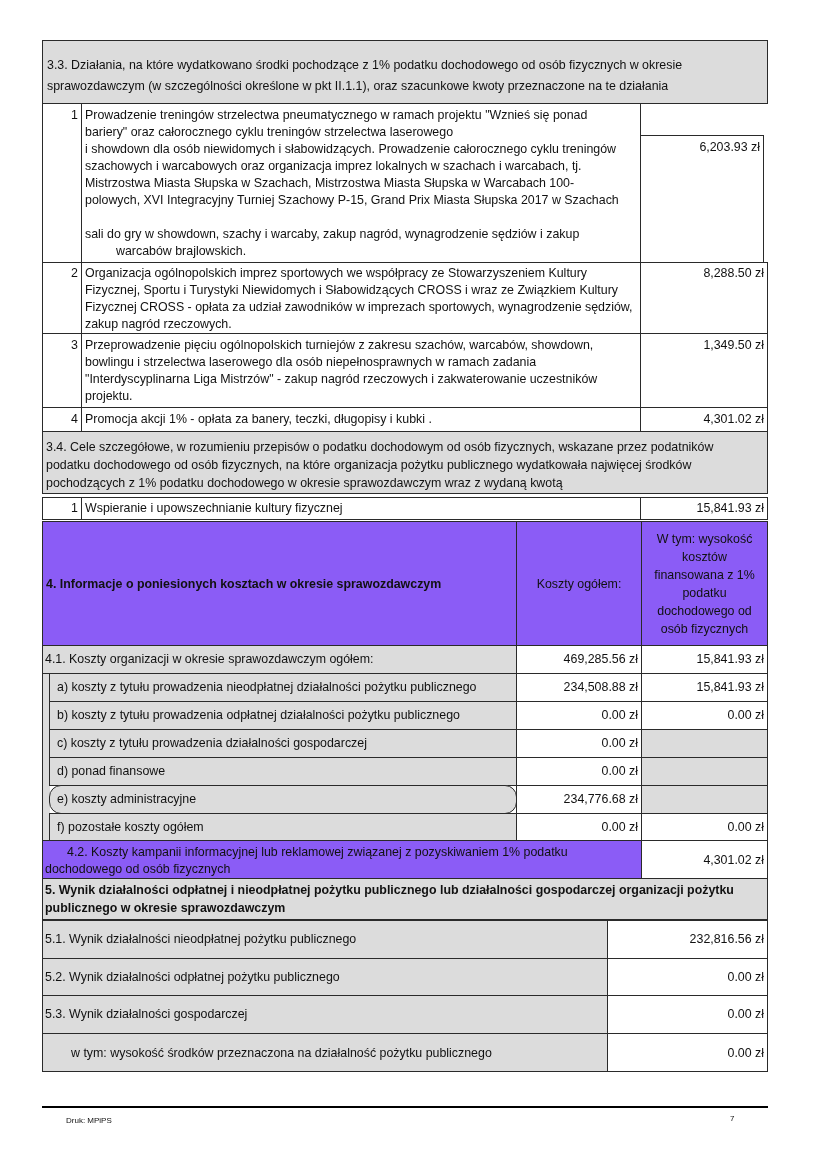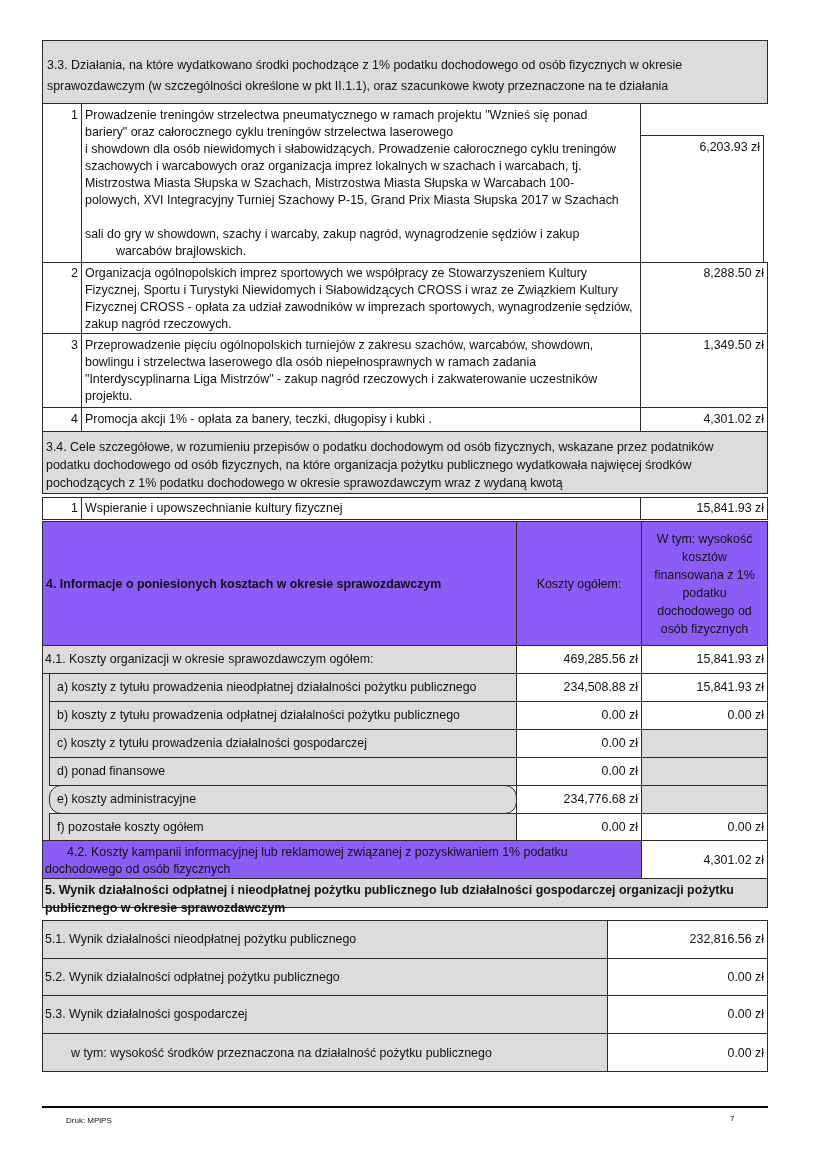--- a/index.html
+++ b/index.html
@@ -174,21 +174,21 @@
 </div>
 
 <div class="cell mg" style="left:42px;top:840px;width:600px;height:39px;">
   <div class="txt" style="left:2px;top:3px;margin-left:22px;">4.2. Koszty kampanii informacyjnej lub reklamowej związanej z pozyskiwaniem 1% podatku</div>
   <div class="txt" style="left:2px;top:20px;">dochodowego od osób fizycznych</div>
 </div>
 <div class="cell wh" style="left:641px;top:840px;width:127px;height:39px;">
   <div class="txt right" style="right:3px;top:11px;">4,301.02 zł</div>
 </div>
 
-<div class="cell lg" style="left:42px;top:878px;width:726px;height:30px;">
+<div class="cell lg" style="left:42px;top:878px;width:726px;height:42px;">
   <div class="txt bold" style="left:2px;top:3px;">5. Wynik działalności odpłatnej i nieodpłatnej pożytku publicznego lub działalności gospodarczej organizacji pożytku</div>
   <div class="txt bold" style="left:2px;top:21px;">publicznego w okresie sprawozdawczym</div>
 </div>
 
 <div class="cell lg" style="left:42px;top:920px;width:566px;height:39px;padding-left:44px;">
   <div class="txt" style="left:2px;top:10px;">5.1. Wynik działalności nieodpłatnej pożytku publicznego</div>
 </div>
 <div class="cell wh" style="left:607px;top:920px;width:161px;height:39px;">
   <div class="txt right" style="right:3px;top:10px;">232,816.56 zł</div>
 </div>

